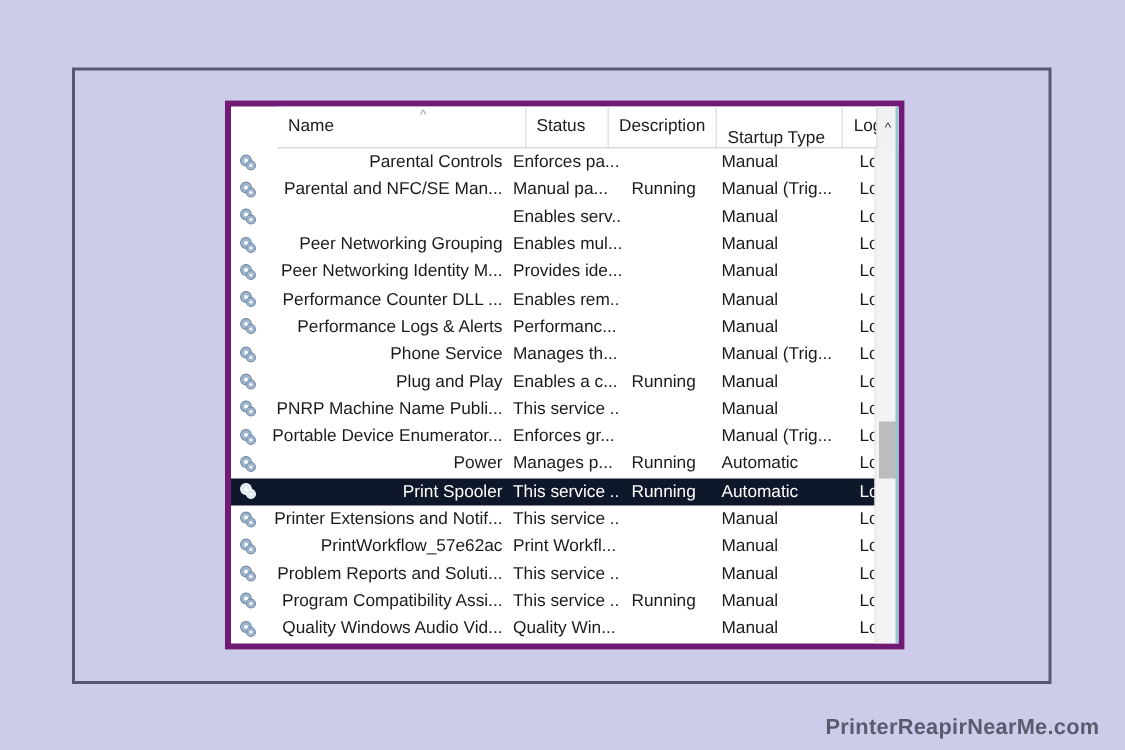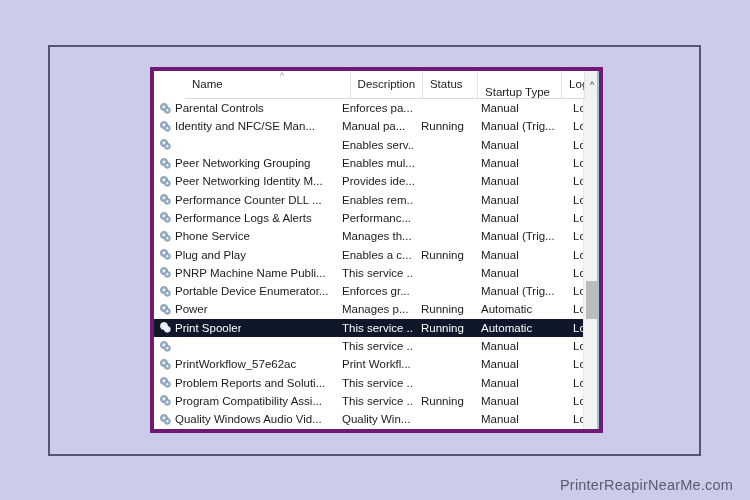--- a/index.html
+++ b/index.html
@@ -110,21 +110,21 @@
   }
   .row.selected {
     background: #0f172a;
     color: #ffffff;
   }
   .cell {
     overflow: hidden;
     white-space: nowrap;
     padding-left: 7px;
   }
-  .c-name   { width: 181px; display: flex; align-items: center; padding-left: 5px; }
+  .c-name   { width: 181px; display: flex; align-items: center; padding-left: 5px; justify-content: space-between; }
   .c-desc   { width: 79px; }
   .c-status { width: 60px; }
   .c-start  { width: 92px; }
   .c-log    { width: 25px; }
 
   .name-text { overflow: hidden; white-space: nowrap; }
 
   
   .gear-icon {
     flex: 0 0 auto;
@@ -163,44 +163,44 @@
     height: 100%;
     background: #8ec9d4;
   }
 
   
   #footer-watermark {
     position: absolute;
     right: 17px;
     bottom: 7px;
     font-size: 14.5px;
-    font-weight: normal;
+    font-weight: bold;
     color: #5b5b6e;
     letter-spacing: 0.2px;
     font-family: "Liberation Sans", sans-serif;
   }
 </style>
 </head>
 <body>
 
 <div id="outer-frame"></div>
 
 <div id="services-panel">
 
   <div id="list-header">
     <div class="hdr-cell hdr-name">
       <span>Name</span>
       <span id="sort-caret">^</span>
     </div>
+    <div class="hdr-cell hdr-status">
+      <span>Status</span>
+    </div>
     <div class="hdr-cell hdr-desc">
       <span>Description</span>
     </div>
-    <div class="hdr-cell hdr-status">
-      <span>Status</span>
-    </div>
     <div class="hdr-cell hdr-start">
       <span>Startup Type</span>
     </div>
     <div class="hdr-cell hdr-log">
       <span>Log</span>
     </div>
     <div id="header-scroll-cap">
       <span class="caret">^</span>
     </div>
   </div>
@@ -226,21 +226,21 @@
       <div class="row">
         <div class="cell c-name">
           <span class="gear-icon"><svg viewBox="0 0 13 13" width="13" height="13">
               <g fill="#9fb6cc" stroke="#6d8aa6" stroke-width="0.7">
                 <circle cx="5" cy="5" r="3.6"></circle>
                 <circle cx="8.3" cy="8.3" r="3.0"></circle>
               </g>
               <circle cx="5" cy="5" r="1.3" fill="#ffffff"></circle>
               <circle cx="8.3" cy="8.3" r="1.0" fill="#ffffff"></circle>
             </svg></span>
-          <span class="name-text">Identity and NFC/SE Man...</span>
+          <span class="name-text">Parental and NFC/SE Man...</span>
         </div>
         <div class="cell c-desc">Manual pa...</div>
         <div class="cell c-status">Running</div>
         <div class="cell c-start">Manual (Trig...</div>
         <div class="cell c-log">Loc</div>
       </div>
       <div class="row">
         <div class="cell c-name">
           <span class="gear-icon"><svg viewBox="0 0 13 13" width="13" height="13">
               <g fill="#9fb6cc" stroke="#6d8aa6" stroke-width="0.7">
@@ -429,20 +429,21 @@
       <div class="row">
         <div class="cell c-name">
           <span class="gear-icon"><svg viewBox="0 0 13 13" width="13" height="13">
               <g fill="#9fb6cc" stroke="#6d8aa6" stroke-width="0.7">
                 <circle cx="5" cy="5" r="3.6"></circle>
                 <circle cx="8.3" cy="8.3" r="3.0"></circle>
               </g>
               <circle cx="5" cy="5" r="1.3" fill="#ffffff"></circle>
               <circle cx="8.3" cy="8.3" r="1.0" fill="#ffffff"></circle>
             </svg></span>
+          <span class="name-text">Printer Extensions and Notif...</span>
         </div>
         <div class="cell c-desc">This service ...</div>
         <div class="cell c-status"></div>
         <div class="cell c-start">Manual</div>
         <div class="cell c-log">Loc</div>
       </div>
       <div class="row">
         <div class="cell c-name">
           <span class="gear-icon"><svg viewBox="0 0 13 13" width="13" height="13">
               <g fill="#9fb6cc" stroke="#6d8aa6" stroke-width="0.7">

